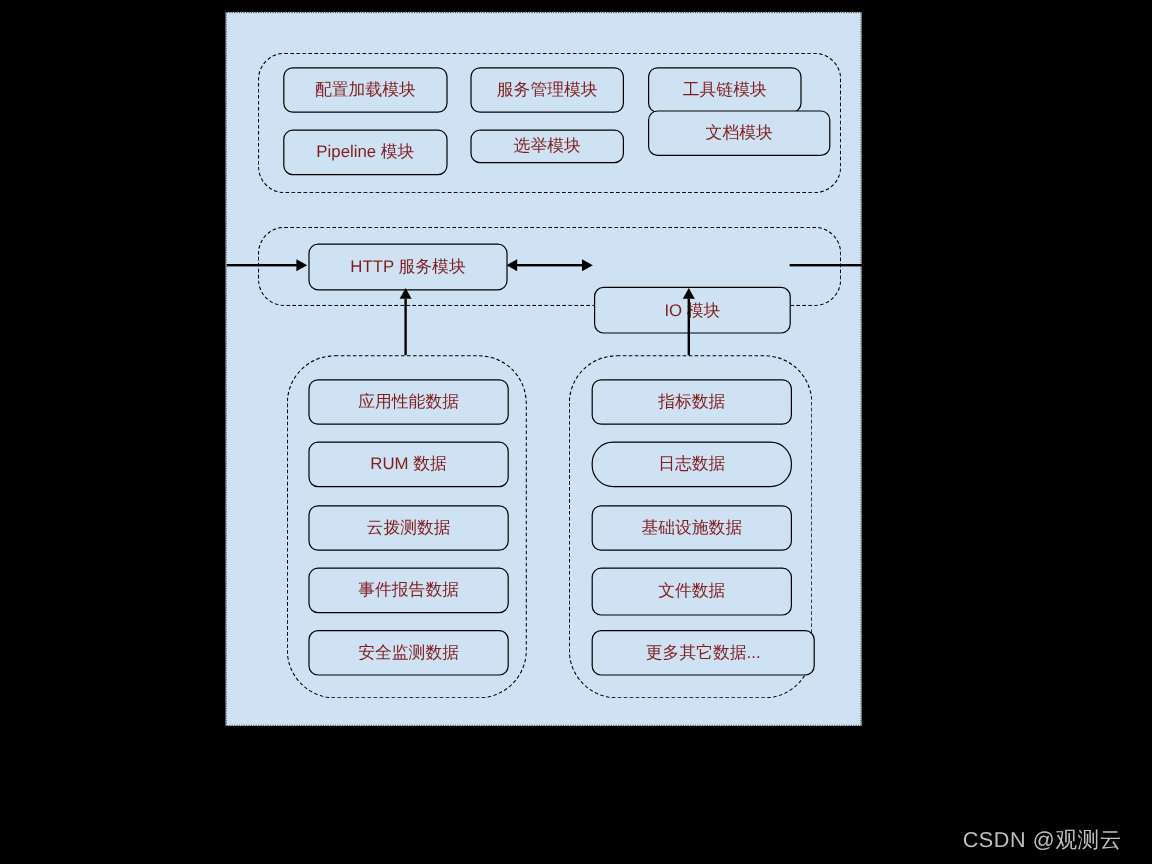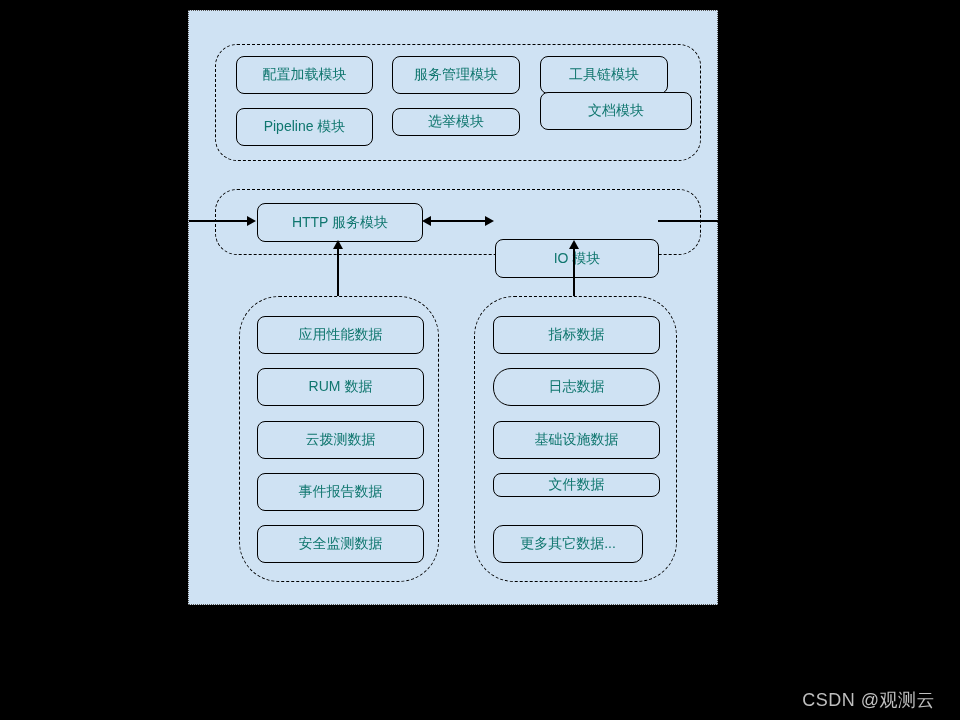--- a/index.html
+++ b/index.html
@@ -35,21 +35,21 @@
   .node {
     position: absolute;
     box-sizing: border-box;
     background: #cfe2f3;
     border: 1px solid #000;
     border-radius: 8px;
     display: flex;
     align-items: center;
     justify-content: center;
     font-size: 14px;
-    color: #0f766e;
+    color: #7f1d1d;
     white-space: nowrap;
   }
   .hline {
     position: absolute;
     height: 2px;
     background: #000;
   }
   .vline {
     position: absolute;
     width: 2px;
@@ -123,19 +123,19 @@
     <div class="node" style="left:17px; top:71px;  width:167px; height:38px;">RUM 数据</div>
     <div class="node" style="left:17px; top:124px; width:167px; height:38px;">云拨测数据</div>
     <div class="node" style="left:17px; top:176px; width:167px; height:38px;">事件报告数据</div>
     <div class="node" style="left:17px; top:228px; width:167px; height:38px;">安全监测数据</div>
   </div>
 
   <div class="group big-radius" style="left:285px; top:285px; width:203px; height:286px;">
     <div class="node" style="left:18px; top:19px;  width:167px; height:38px;">指标数据</div>
     <div class="node" style="left:18px; top:71px;  width:167px; height:38px;border-radius:18px;">日志数据</div>
     <div class="node" style="left:18px; top:124px; width:167px; height:38px;">基础设施数据</div>
-    <div class="node" style="left:18px; top:176px; width:167px; height:24px;">文件数据</div>
-    <div class="node" style="left:18px; top:228px; width:150px; height:38px;border-radius:10px;">更多其它数据...</div>
+    <div class="node" style="left:18px; top:176px; width:167px; height:40px;">文件数据</div>
+    <div class="node" style="left:18px; top:228px; width:186px; height:38px;">更多其它数据...</div>
   </div>
 
 </div>
 
 <div class="watermark">CSDN @观测云</div>
 
 </body></html>

